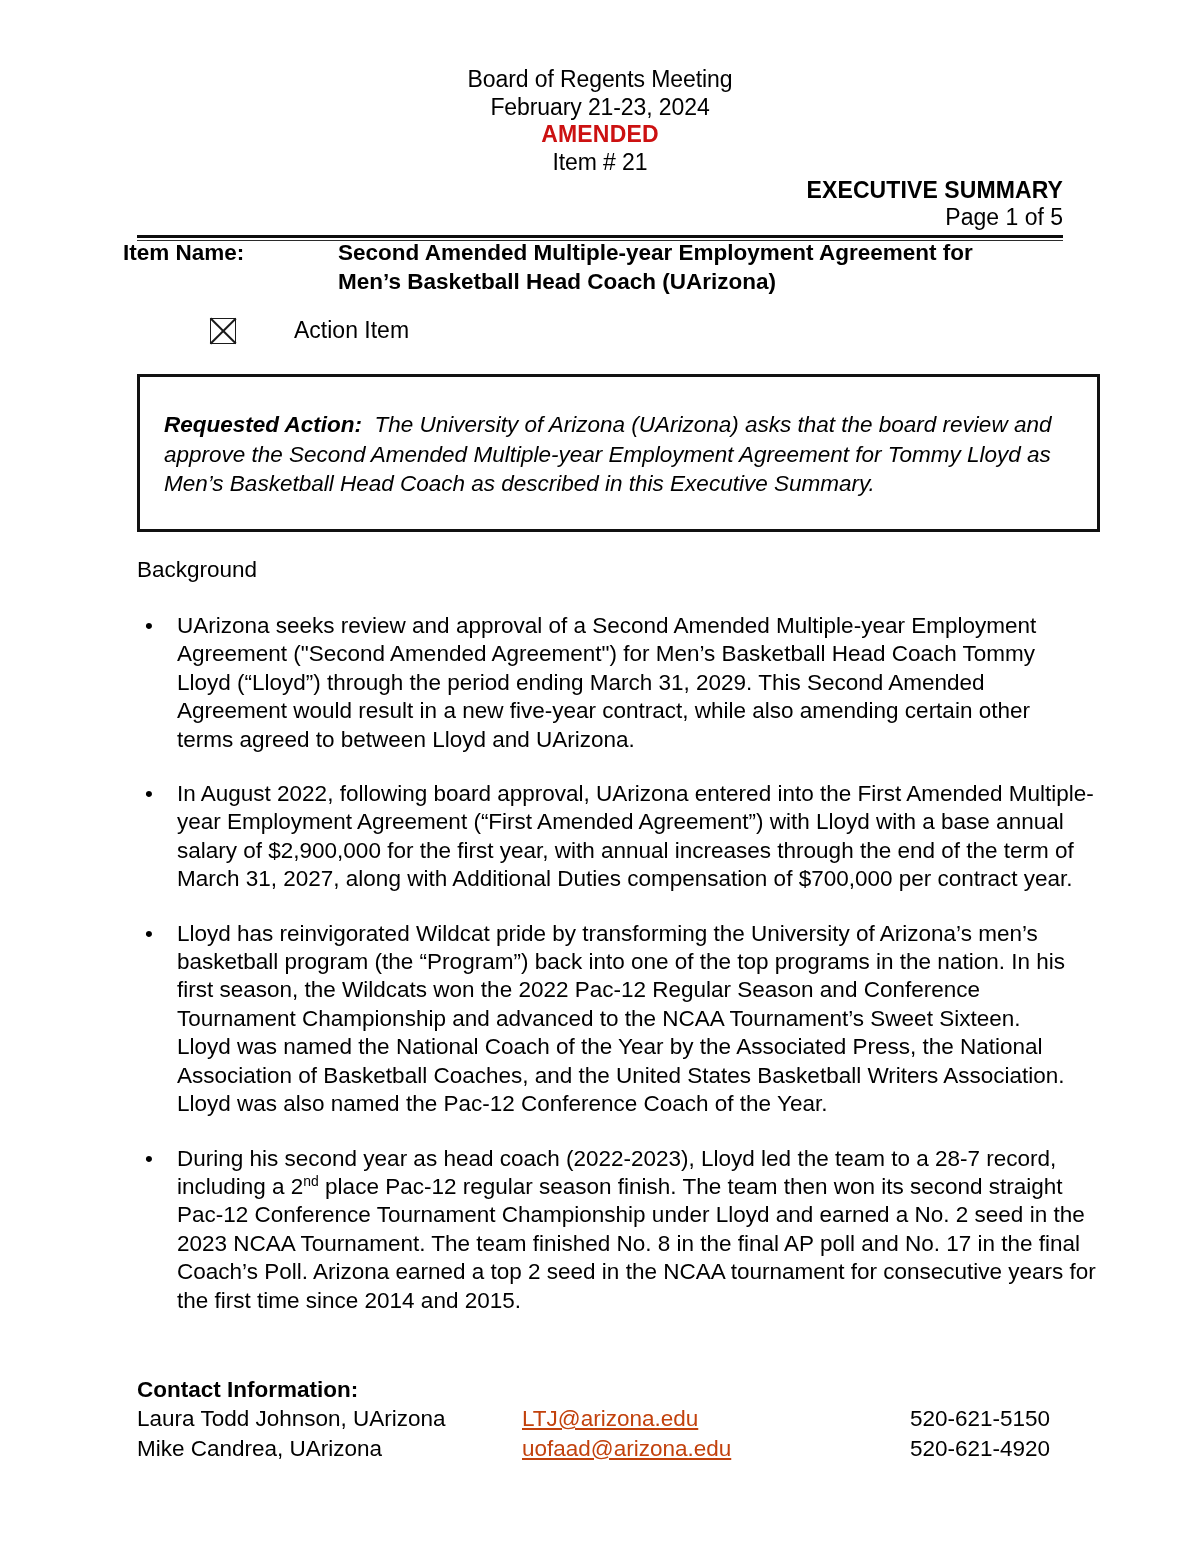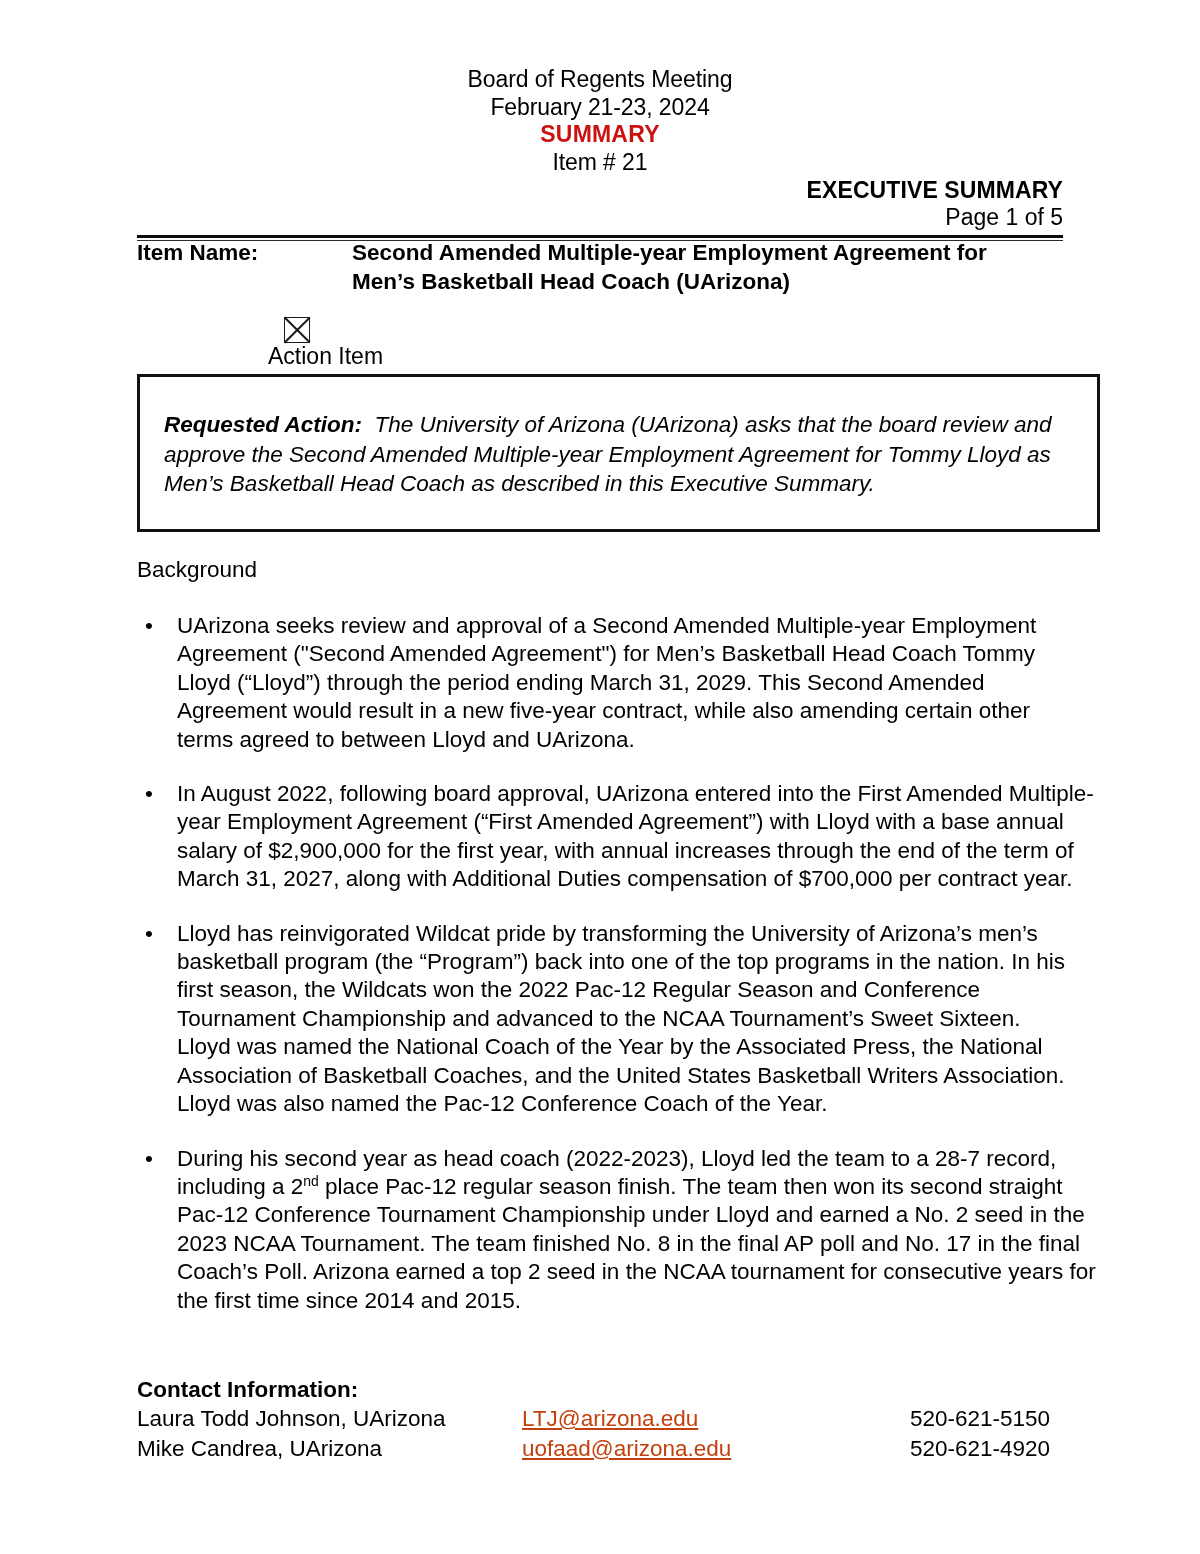--- a/index.html
+++ b/index.html
@@ -63,21 +63,21 @@
     border: 0;
     border-top: 3px solid #0d0d0d;
     border-bottom: 1px solid #2b2b2b;
     height: 2px;
     background: #ffffff;
   }
 
   
   .item-name-row {
     position: absolute;
-    left: 137px;
+    left: 123px;
     right: 137px;
     top: 238px;
     display: flex;
   }
   .item-name-label {
     font-size: 22.5px;
     font-weight: bold;
     width: 215px;
     flex: 0 0 215px;
     line-height: 29px;
@@ -89,21 +89,20 @@
     max-width: 690px;
   }
 
   
   .action-row {
     position: absolute;
     left: 210px;
     top: 317px;
     display: flex;
     align-items: center;
-    flex-direction: column;
   }
   .checkbox-x {
     width: 26px;
     height: 26px;
     flex: 0 0 26px;
     position: relative;
     border: 1.6px solid #1b1b1b;
     box-sizing: border-box;
   }
   .checkbox-x::before,
@@ -209,21 +208,21 @@
 </style>
 </head>
 <body>
 
 <div class="page">
 
   <div class="doc-header">
     <div class="header-right">
       <div>Board of Regents Meeting</div>
       <div>February 21-23, 2024</div>
-      <div class="amended">SUMMARY</div>
+      <div class="amended">AMENDED</div>
       <div>Item # 21</div>
     </div>
 
     <div class="header-bottom-row">
       <div class="exec-summary">EXECUTIVE SUMMARY</div>
       <div class="page-of">Page 1 of 5</div>
     </div>
     <hr class="header-rule">
   </div>
 

